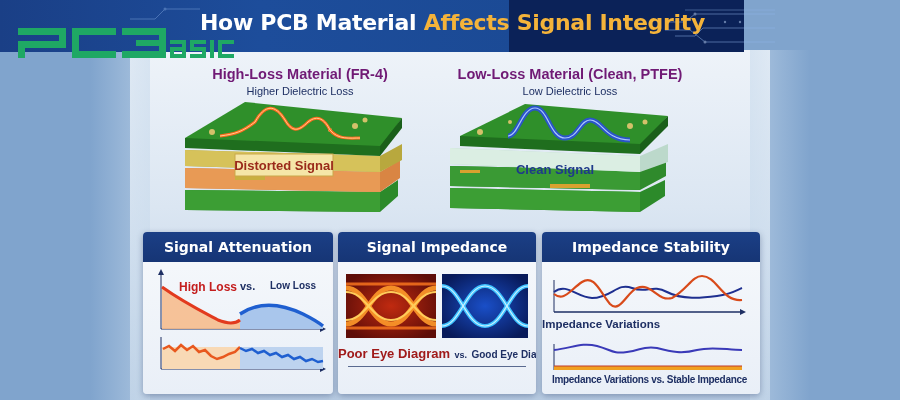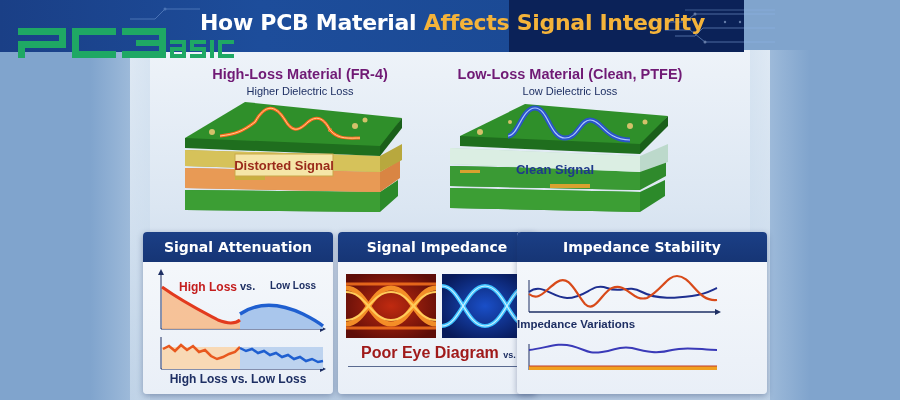--- a/index.html
+++ b/index.html
@@ -213,21 +213,20 @@
     <line x1="18" y1="107" x2="180" y2="107" stroke="#1e2f63" stroke-width="1"></line>
     <polygon points="183,107 177,104 177,110" fill="#1e2f63"></polygon>
     <rect x="19" y="85" width="78" height="22" fill="#f8d9b5"></rect>
     <rect x="97" y="85" width="83" height="22" fill="#bdd3ef"></rect>
     <path d="M20 87 L26 84 L32 89 L38 83 L44 88 L50 84 L56 90 L62 88 L68 94 L74 97 L80 95 L86 92 L92 90 L97 85" stroke="#e8581e" stroke-width="2.5" fill="none"></path>
     <path d="M97 86 L103 89 L109 87 L115 91 L121 89 L127 93 L133 91 L139 95 L145 93 L151 97 L157 95 L163 99 L169 97 L175 100 L180 99" stroke="#1f5fd0" stroke-width="2.5" fill="none"></path>
   </svg>
   <span class="lbl" style="left:36px; top:48px; font-size:12px; color:#c41d1d;">High Loss</span>
   <span class="lbl" style="left:97px; top:48px; font-size:11px; color:#1e2f63;">vs.</span>
   <span class="lbl" style="left:127px; top:48px; font-size:10px; color:#1e2f63;">Low Loss</span>
-  <span class="lbl" style="left:0; width:190px; text-align:center; top:140px; font-size:12px; color:#1e2f63;">High Loss vs. Low Loss</span>
 </div>
 
 <div class="card" style="left:338px; width:198px;">
   <div class="card-head">Signal Impedance</div>
   <svg style="position:absolute; left:8px; top:42px;" width="90" height="64" viewBox="0 0 90 64">
     <defs>
       <radialGradient id="poorBg" cx="50%" cy="50%" r="60%">
         <stop offset="0%" stop-color="#c02a10"></stop>
         <stop offset="100%" stop-color="#5e0d08"></stop>
       </radialGradient>
@@ -247,36 +246,37 @@
         <stop offset="100%" stop-color="#081a5a"></stop>
       </radialGradient>
     </defs>
     <rect x="0" y="0" width="86" height="64" fill="url(#goodBg)"></rect>
     <path d="M0 12 C18 12, 24 52, 43 52 C62 52, 68 12, 86 12" stroke="#3ec2ff" stroke-width="4" fill="none"></path>
     <path d="M0 52 C18 52, 24 12, 43 12 C62 12, 68 52, 86 52" stroke="#3ec2ff" stroke-width="4" fill="none"></path>
     <path d="M0 12 C18 12, 24 52, 43 52 C62 52, 68 12, 86 12" stroke="#c8f0ff" stroke-width="1.2" fill="none"></path>
     <path d="M0 52 C18 52, 24 12, 43 12 C62 12, 68 52, 86 52" stroke="#c8f0ff" stroke-width="1.2" fill="none"></path>
   </svg>
   <div style="position:absolute; left:0; top:112px; width:198px; text-align:center; white-space:nowrap;">
-    <span class="lbl" style="position:static; font-size:16px; color:#a01a1a;margin-left:23px;">Poor Eye Diagram</span>
+    <span class="lbl" style="position:static; font-size:13px; color:#a01a1a;">Poor Eye Diagram</span>
     <span class="lbl" style="position:static; font-size:9px; color:#1e2f63;">vs.</span>
     <span class="lbl" style="position:static; font-size:10px; color:#1e2f63;">Good Eye Diagram</span>
   </div>
   <div style="position:absolute; left:10px; top:134px; width:178px; height:1px; background:#5a6a90;"></div>
 </div>
 
-<div class="card" style="left:517px; width:250px;">
+<div class="card" style="left:542px; width:218px;">
   <div class="card-head">Impedance Stability</div>
   <svg style="position:absolute; left:0; top:30px;" width="215" height="132" viewBox="0 0 215 132">
 
     <line x1="12" y1="18" x2="12" y2="50" stroke="#1e2f63" stroke-width="1"></line>
     <line x1="12" y1="50" x2="200" y2="50" stroke="#1e2f63" stroke-width="1.5"></line>
     <polygon points="204,50 198,47 198,53" fill="#1e2f63"></polygon>
     <path d="M12 30 C25 20, 35 36, 50 36 C70 36, 75 20, 90 26 C105 32, 110 22, 125 30 C140 38, 160 36, 175 34 C190 32, 195 28, 200 26" stroke="#1e2f90" stroke-width="2" fill="none"></path>
     <path d="M12 32 C22 40, 28 28, 40 20 C52 12, 58 30, 68 42 C78 52, 85 30, 95 26 C110 20, 115 40, 130 36 C145 28, 150 14, 160 14 C175 14, 180 40, 200 38" stroke="#d84a1a" stroke-width="2.2" fill="none"></path>
 
     <line x1="12" y1="82" x2="12" y2="108" stroke="#1e2f63" stroke-width="1"></line>
     <path d="M12 88 C30 86, 40 80, 55 84 C70 88, 70 92, 85 90 C100 88, 100 84, 115 86 C130 90, 140 92, 155 88 C170 84, 185 88, 200 88" stroke="#3a3ab8" stroke-width="2" fill="none"></path>
     <line x1="12" y1="106" x2="200" y2="106" stroke="#f0a020" stroke-width="4"></line>
     <line x1="12" y1="104" x2="200" y2="104" stroke="#c0392b" stroke-width="1"></line>
   </svg>
   <span class="lbl" style="left:0; width:215px; top:86px; font-size:11.5px; color:#1e2f63;">Impedance Variations</span>
+  <span class="lbl" style="left:0; width:215px; text-align:center; top:142px; font-size:10px; color:#1e2f63; letter-spacing:-0.3px;">Impedance Variations vs. Stable Impedance</span>
 </div>
 
 </body></html>

